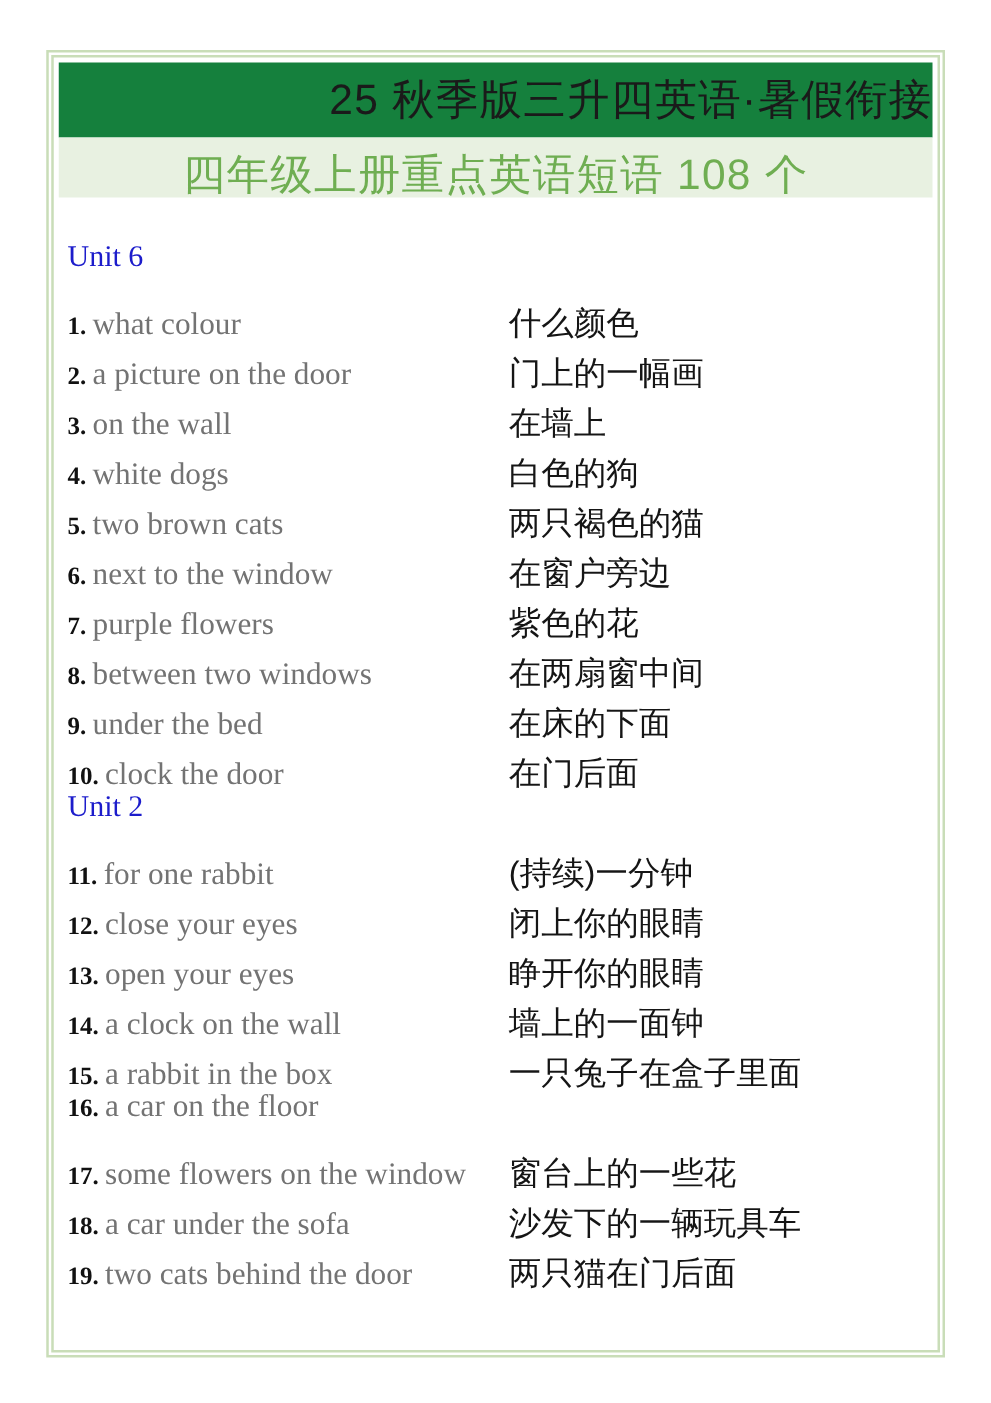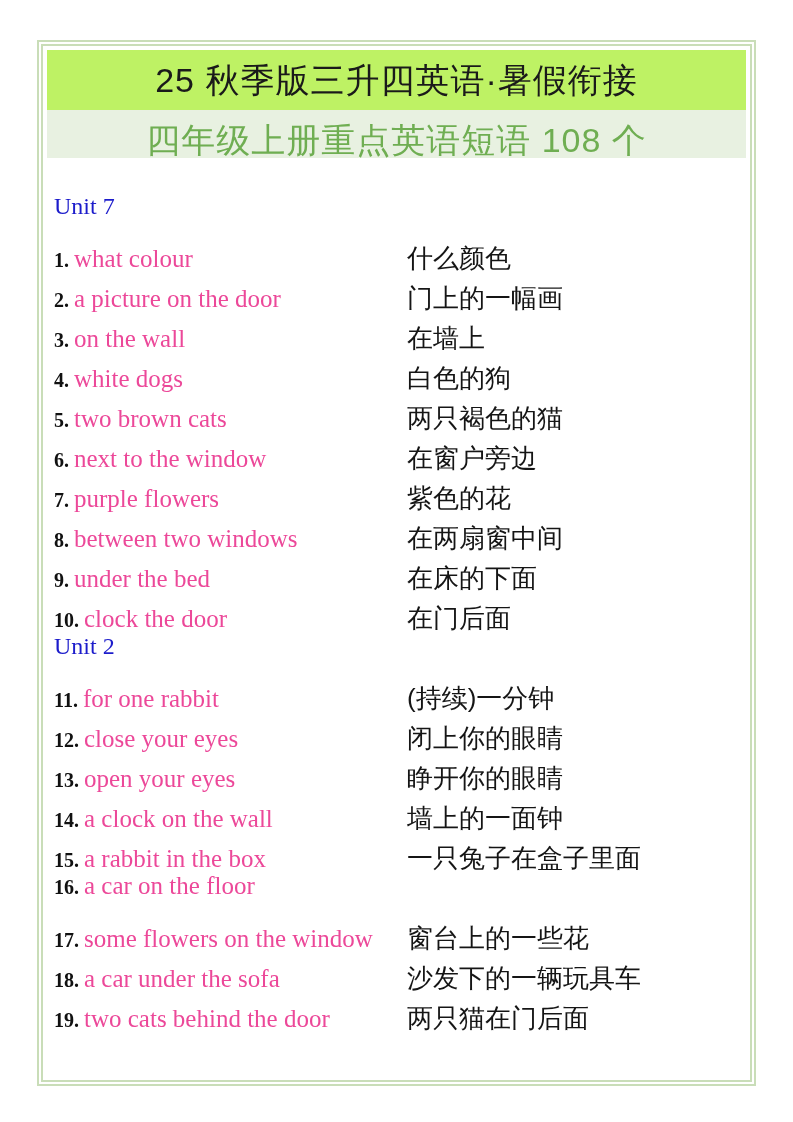--- a/index.html
+++ b/index.html
@@ -15,25 +15,25 @@
     left: 41px; top: 44px;
     width: 711px; height: 1038px;
     border: 2px solid #c9ddb8;
     outline: 2px solid #c9ddb8;
     outline-offset: 2px;
     background: #ffffff;
     padding: 4px;
   }
   .band-title {
     height: 60px;
-    background: #bef264;
+    background: #15803d;
     color: #1a1a1a;
     font-size: 34px;
     line-height: 60px;
-    text-align: center;
+    text-align: right;
     font-family: "Liberation Sans", sans-serif;
     letter-spacing: 1px;
   }
   .band-subtitle {
     height: 48px;
     background: #e8f1e1;
     color: #6fae52;
     font-size: 34px;
     line-height: 60px;
     text-align: center;
@@ -63,21 +63,21 @@
   }
   .num {
     font-family: "Liberation Serif", serif;
     font-weight: bold;
     font-size: 20px;
     color: #111111;
   }
   .en {
     font-family: "Liberation Serif", serif;
     font-size: 25px;
-    color: #ec4899;
+    color: #737373;
     margin-left: 5px;
   }
   .zh {
     font-family: "Liberation Sans", sans-serif;
     font-size: 26px;
     color: #151515;
     white-space: nowrap;
     line-height: 40px;
     margin-top: 12px;
   }
@@ -86,21 +86,21 @@
 <body>
 
 <div class="frame">
 
   <div class="band-title">25 秋季版三升四英语·暑假衔接</div>
   <div class="band-subtitle">四年级上册重点英语短语 108 个</div>
 
   <div class="phrase-list">
 
     <div class="row unit-row">
-      <span>Unit 7</span>
+      <span>Unit 6</span>
     </div>
 
     <div class="row">
       <div class="en-cell"><span class="num">1.</span><span class="en">what colour</span></div>
       <div class="zh">什么颜色</div>
     </div>
     <div class="row">
       <div class="en-cell"><span class="num">2.</span><span class="en">a picture on the door</span></div>
       <div class="zh">门上的一幅画</div>
     </div>

